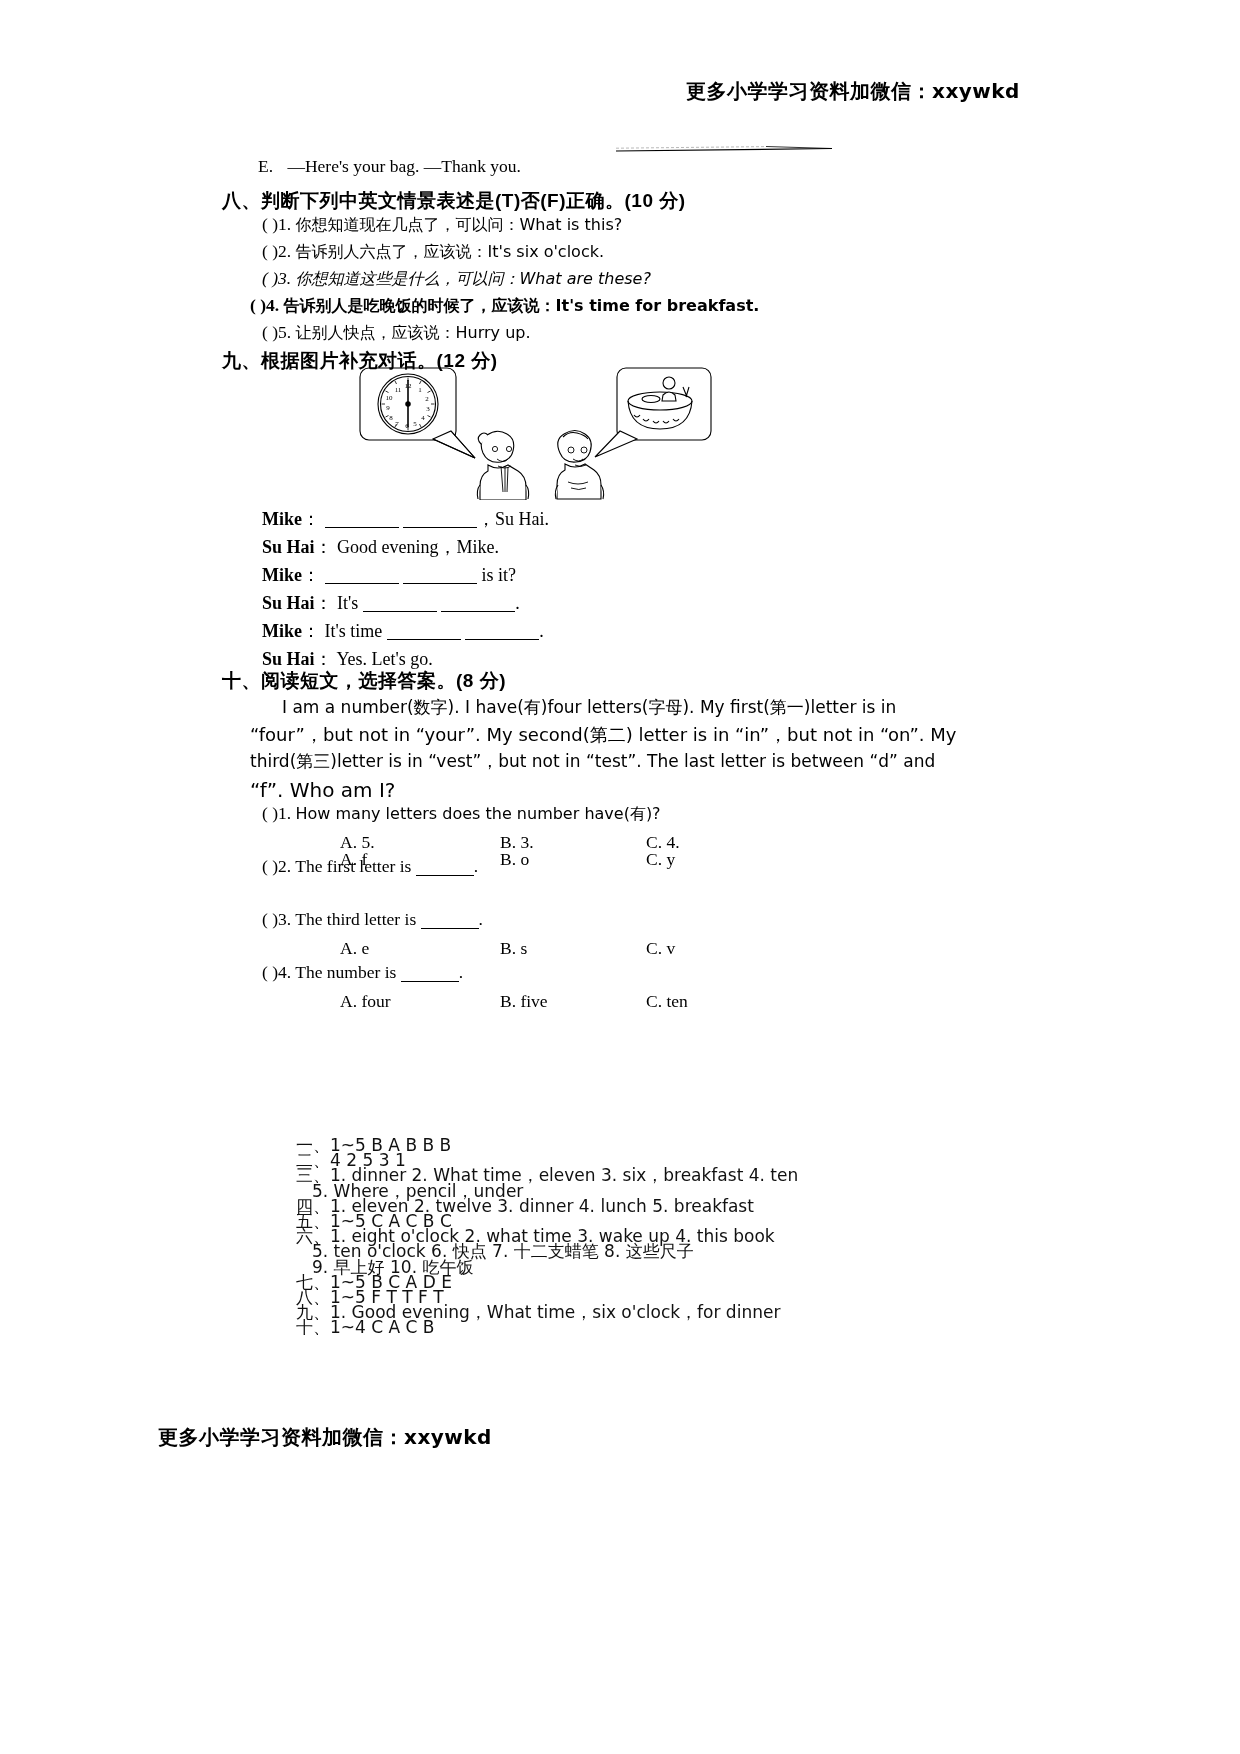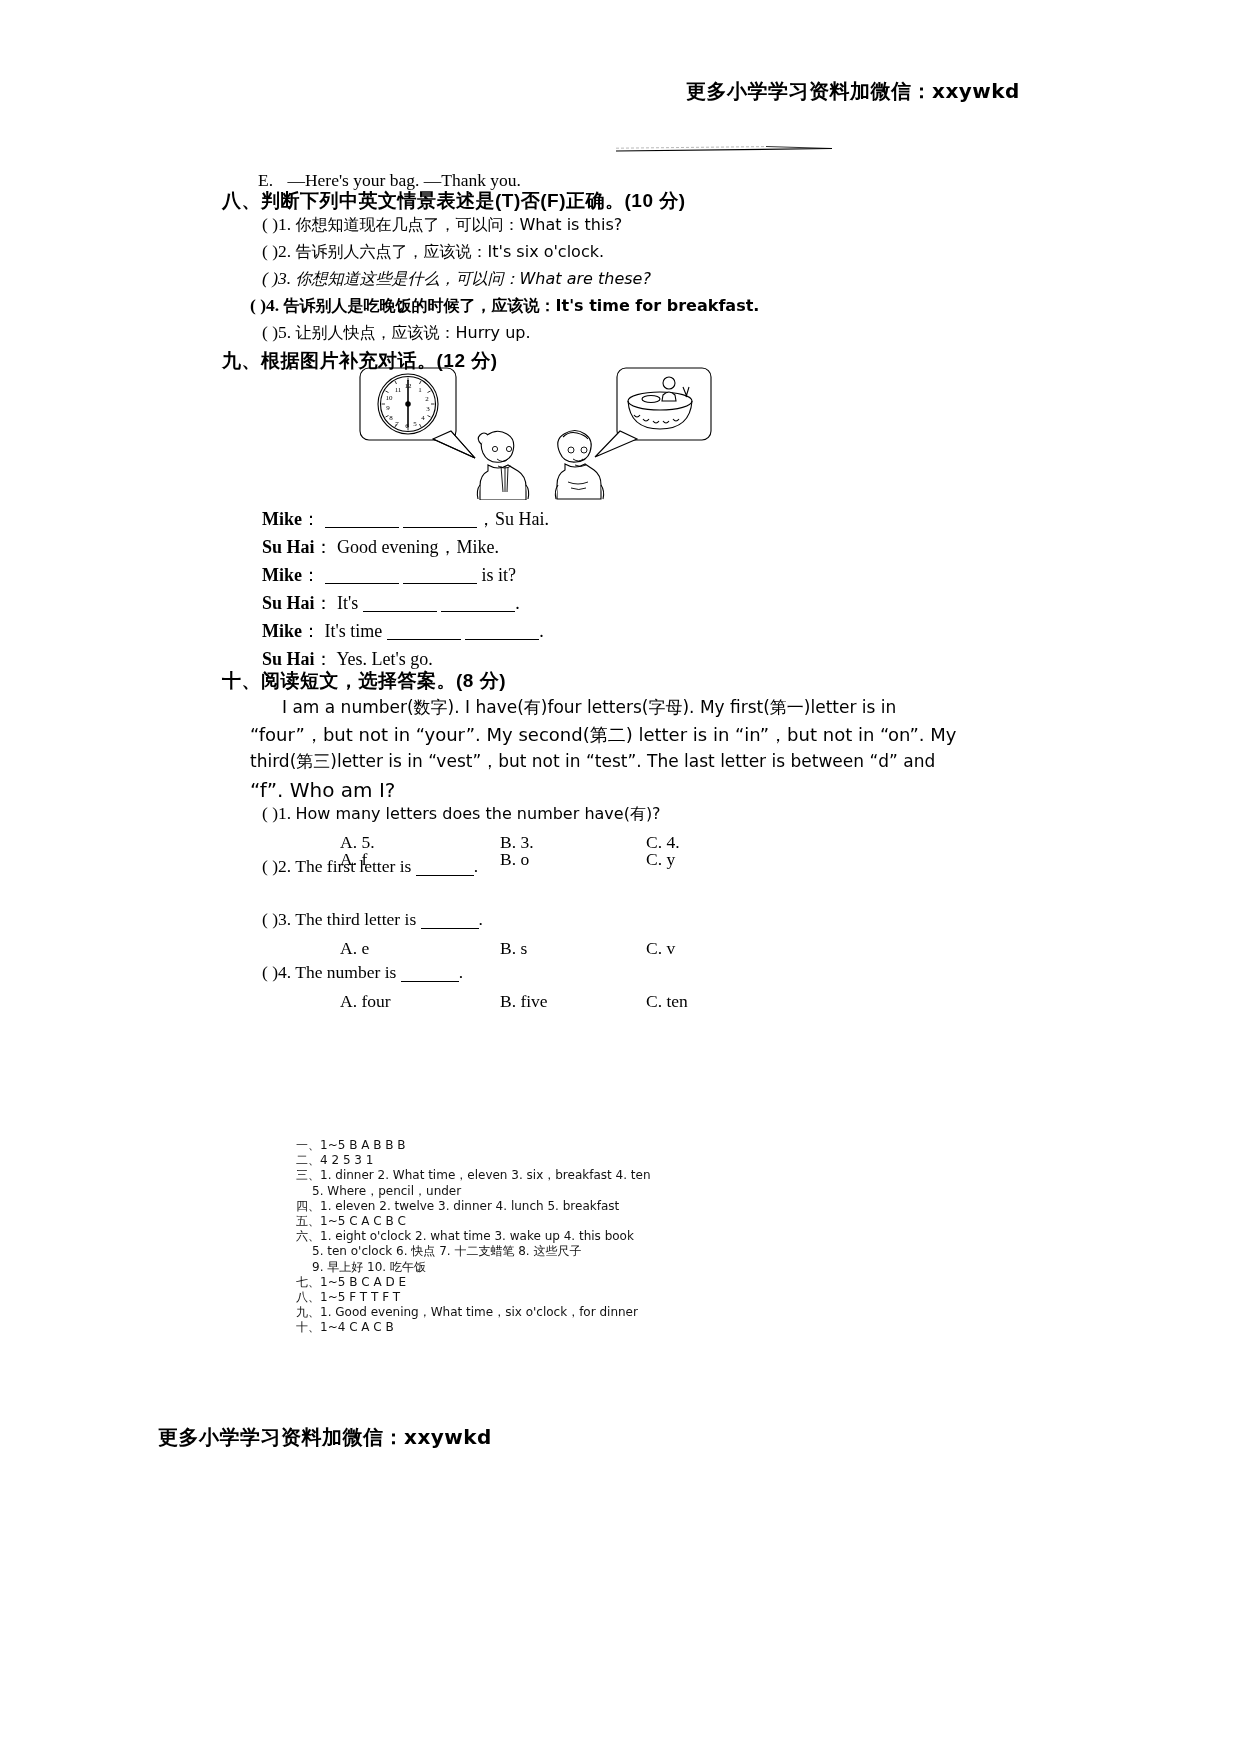--- a/index.html
+++ b/index.html
@@ -92,21 +92,21 @@
   .choice-row { position: absolute; white-space: nowrap; font-size: 17.5px; }
   .choice-row .opt { display: inline-block; }
   .opt-a { width: 160px; }
   .opt-b { width: 146px; }
 
   
   .answers {
     position: absolute;
     left: 296px;
     top: 1138px;
-    font-size: 12px;
+    font-size: 17px;
     line-height: 15.2px;
     font-family: "Liberation Serif", "DejaVu Serif", serif;
     color: #111;
   }
   .answers div { white-space: nowrap; }
   .ans-indent { padding-left: 16px; }
 
   
   .illus {
     position: absolute;
@@ -122,21 +122,21 @@
 <div class="page">
 
   <div class="watermark watermark-top cn">更多小学学习资料加微信：xxywkd</div>
 
   <svg class="stray-rule" viewBox="0 0 218 6">
     <line x1="0" y1="5" x2="216" y2="2.5" stroke="#000" stroke-width="1.2"></line>
     <line x1="150" y1="0.5" x2="216" y2="2.5" stroke="#000" stroke-width="0.8"></line>
     <line x1="0" y1="2.2" x2="150" y2="0.6" stroke="#999" stroke-width="0.7" stroke-dasharray="3 2"></line>
   </svg>
 
-  <div class="line mix" style="left:258px; top:172px;text-align:right;">
+  <div class="line mix" style="left:258px; top:158px;text-align:right;">
     <span>E.</span>
     <span style="display:inline-block;width:10px"></span><span>—Here's your bag.  —Thank you.</span>
   </div>
 
   <div class="section-head cn" style="left:222px; top:188px;">八、判断下列中英文情景表述是(T)否(F)正确。(10 分)</div>
 
   <div class="line" style="left:262px; top:216px;">
     <span class="mix">(        )</span><span class="mix">1.</span>
     <span class="han">你想知道现在几点了，可以问：What is this?</span>
   </div>

